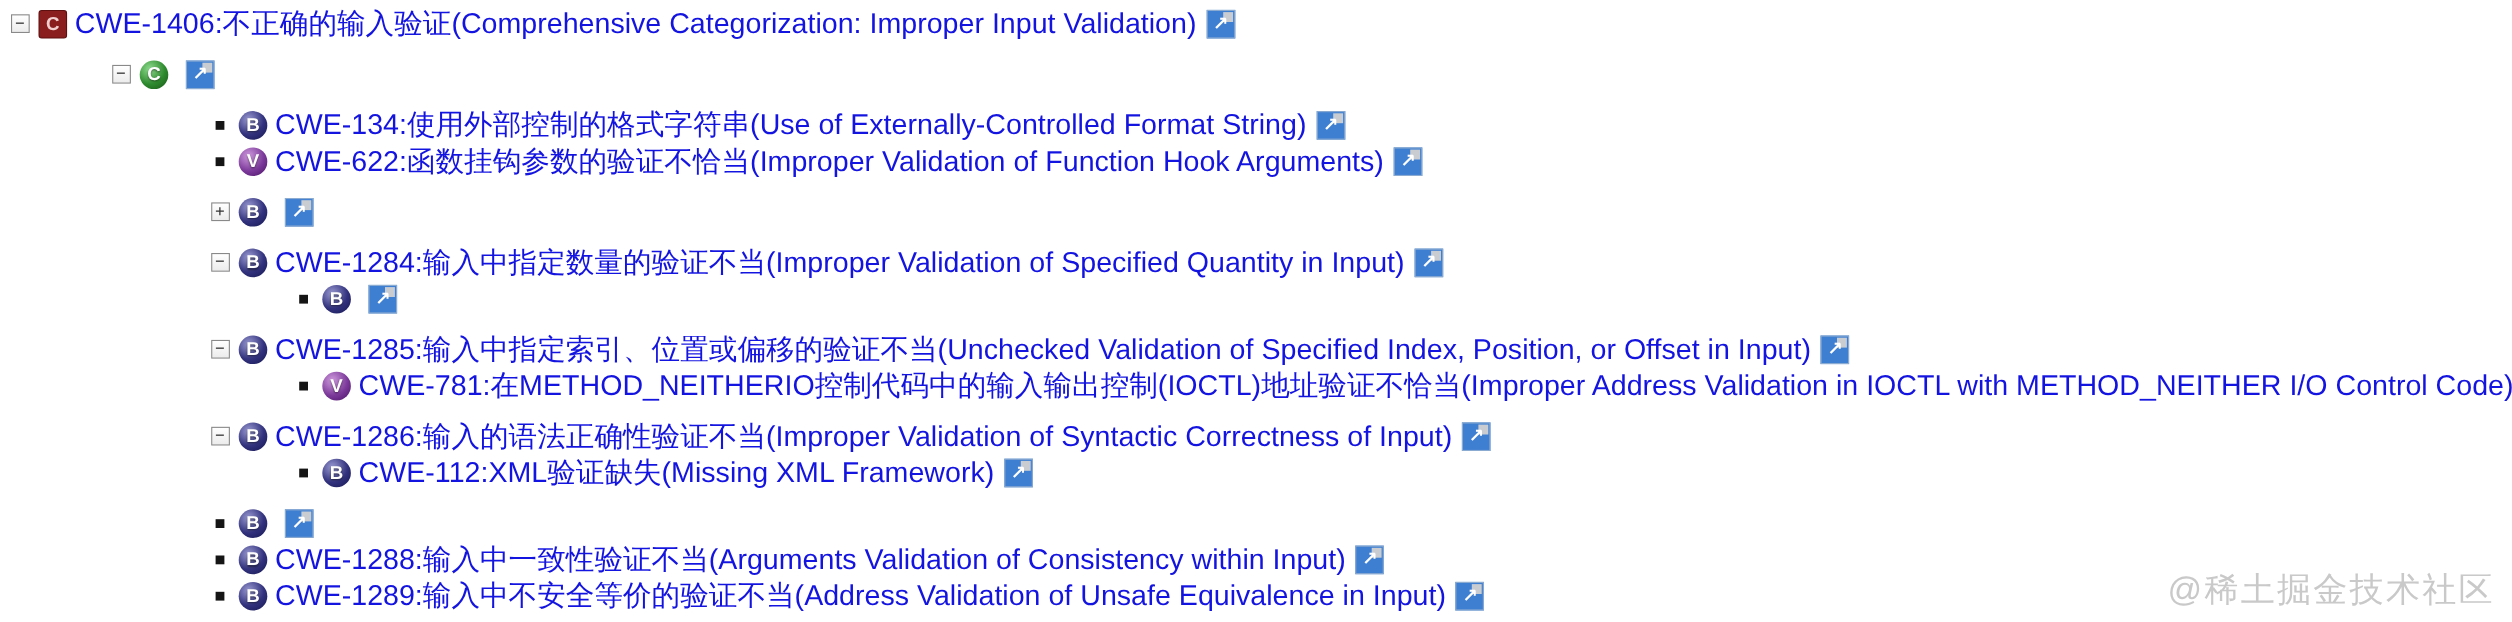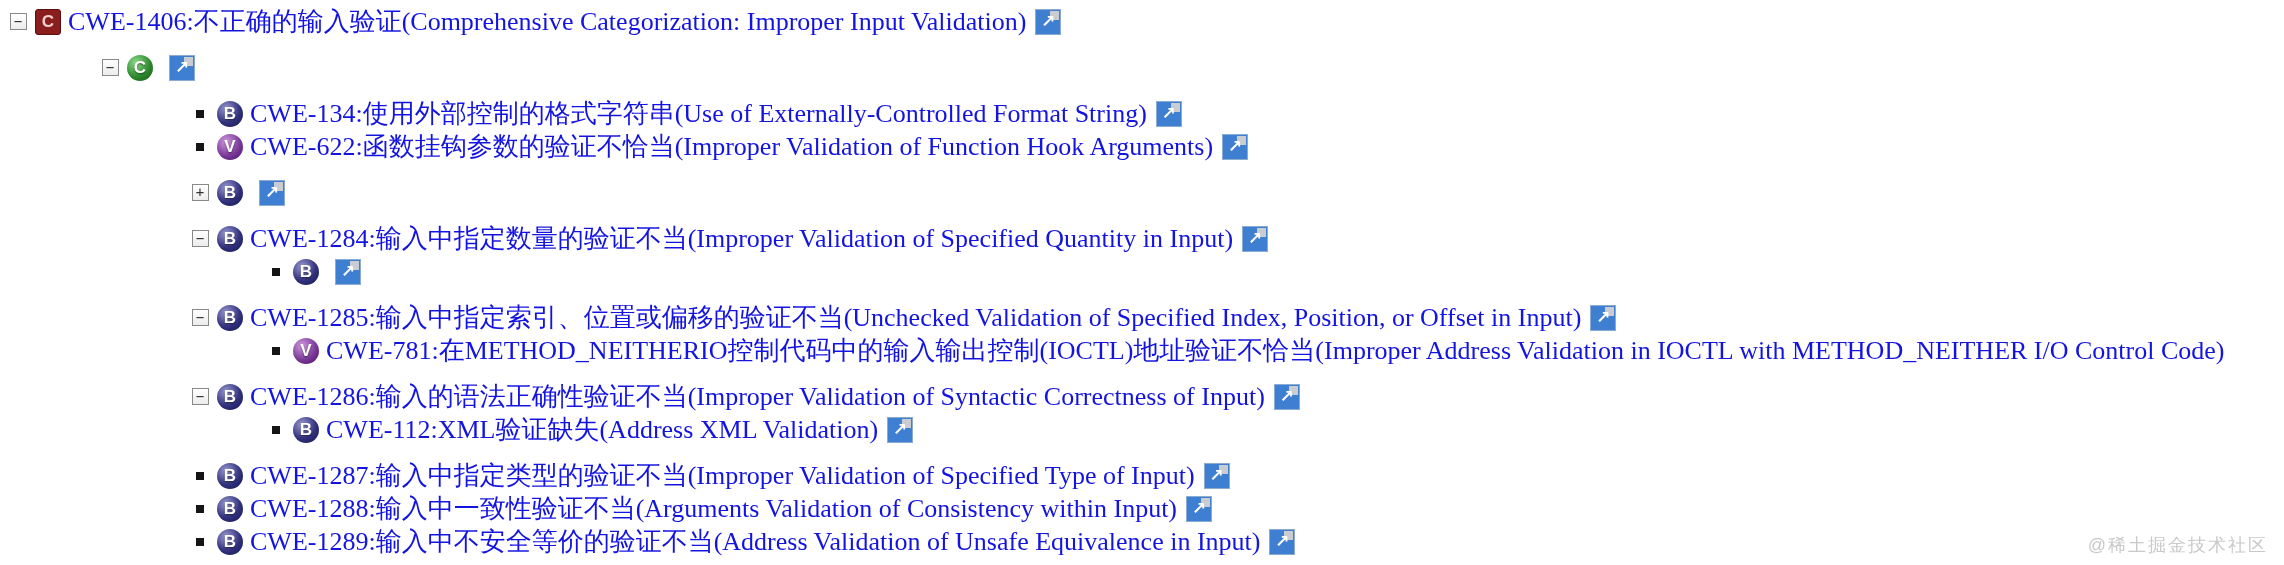--- a/index.html
+++ b/index.html
@@ -45,40 +45,39 @@
   }
   .nodeicon.class   { background: radial-gradient(circle at 35% 30%, #8fdc8f, #2e8b2e 55%, #155215); }
   .nodeicon.base    { background: radial-gradient(circle at 35% 30%, #9a9ad2, #32327e 55%, #14144e); }
   .nodeicon.variant { background: radial-gradient(circle at 35% 30%, #cf9ade, #7c3a9a 55%, #471064); }
   .label {
     color: #1414e0;
     font-size: 26px;
     white-space: nowrap;
     cursor: pointer;
     line-height: 33px;
-    font-family: Liberation Serif, serif;
   }
   .extlink {
     position: relative; flex: none;
     width: 24px; height: 24px; margin-left: 9px;
     background: #3e7fd2;
     border: 1px solid #8cabd0;
     box-sizing: content-box;
     color: #fff; font-size: 17px; font-weight: bold;
     display: flex; align-items: center; justify-content: center;
     cursor: pointer;
   }
   .extlink::before {
     content: ""; position: absolute; top: 1px; right: 1px;
     width: 9px; height: 9px; background: #c9cdd2;
   }
   .extlink span { position: relative; z-index: 1; line-height: 1; }
   .watermark {
     position: absolute; right: 16px; bottom: 8px;
-    color: #c9c9c9; font-size: 18px;
+    color: #c9c9c9; font-size: 31px;
     letter-spacing: 2px;
     margin-left: 48px;
   }
 </style>
 </head>
 <body>
 
 <div class="tree">
     <div class="row lvl0">
     <span class="slot">
@@ -173,31 +172,30 @@
     <span class="label">CWE-1286:输入的语法正确性验证不当(Improper Validation of Syntactic Correctness of Input)</span>
     <span class="extlink">
         <span>↗</span>
       </span>
   </div>
     <div class="row lvl3">
     <span class="slot">
         <span class="bullet"></span>
       </span>
     <span class="nodeicon base">B</span>
-    <span class="label">CWE-112:XML验证缺失(Address XML Validation)</span>
-    <span class="extlink">
-        <span>↗</span>
-      </span>
-  </div>
-    <div class="row lvl2 gap">
-    <span class="slot">
-        <span class="bullet"></span>
-      </span>
-    <span class="nodeicon base">B</span>
-    <span class="label">CWE-1287:输入中指定类型的验证不当(Improper Validation of Specified Type of Input)</span>
+    <span class="label">CWE-112:XML验证缺失(Missing XML Framework)</span>
+    <span class="extlink">
+        <span>↗</span>
+      </span>
+  </div>
+    <div class="row lvl2 gap">
+    <span class="slot">
+        <span class="bullet"></span>
+      </span>
+    <span class="nodeicon base">B</span>
     <span class="extlink">
         <span>↗</span>
       </span>
   </div>
     <div class="row lvl2">
     <span class="slot">
         <span class="bullet"></span>
       </span>
     <span class="nodeicon base">B</span>
     <span class="label">CWE-1288:输入中一致性验证不当(Arguments Validation of Consistency within Input)</span>

